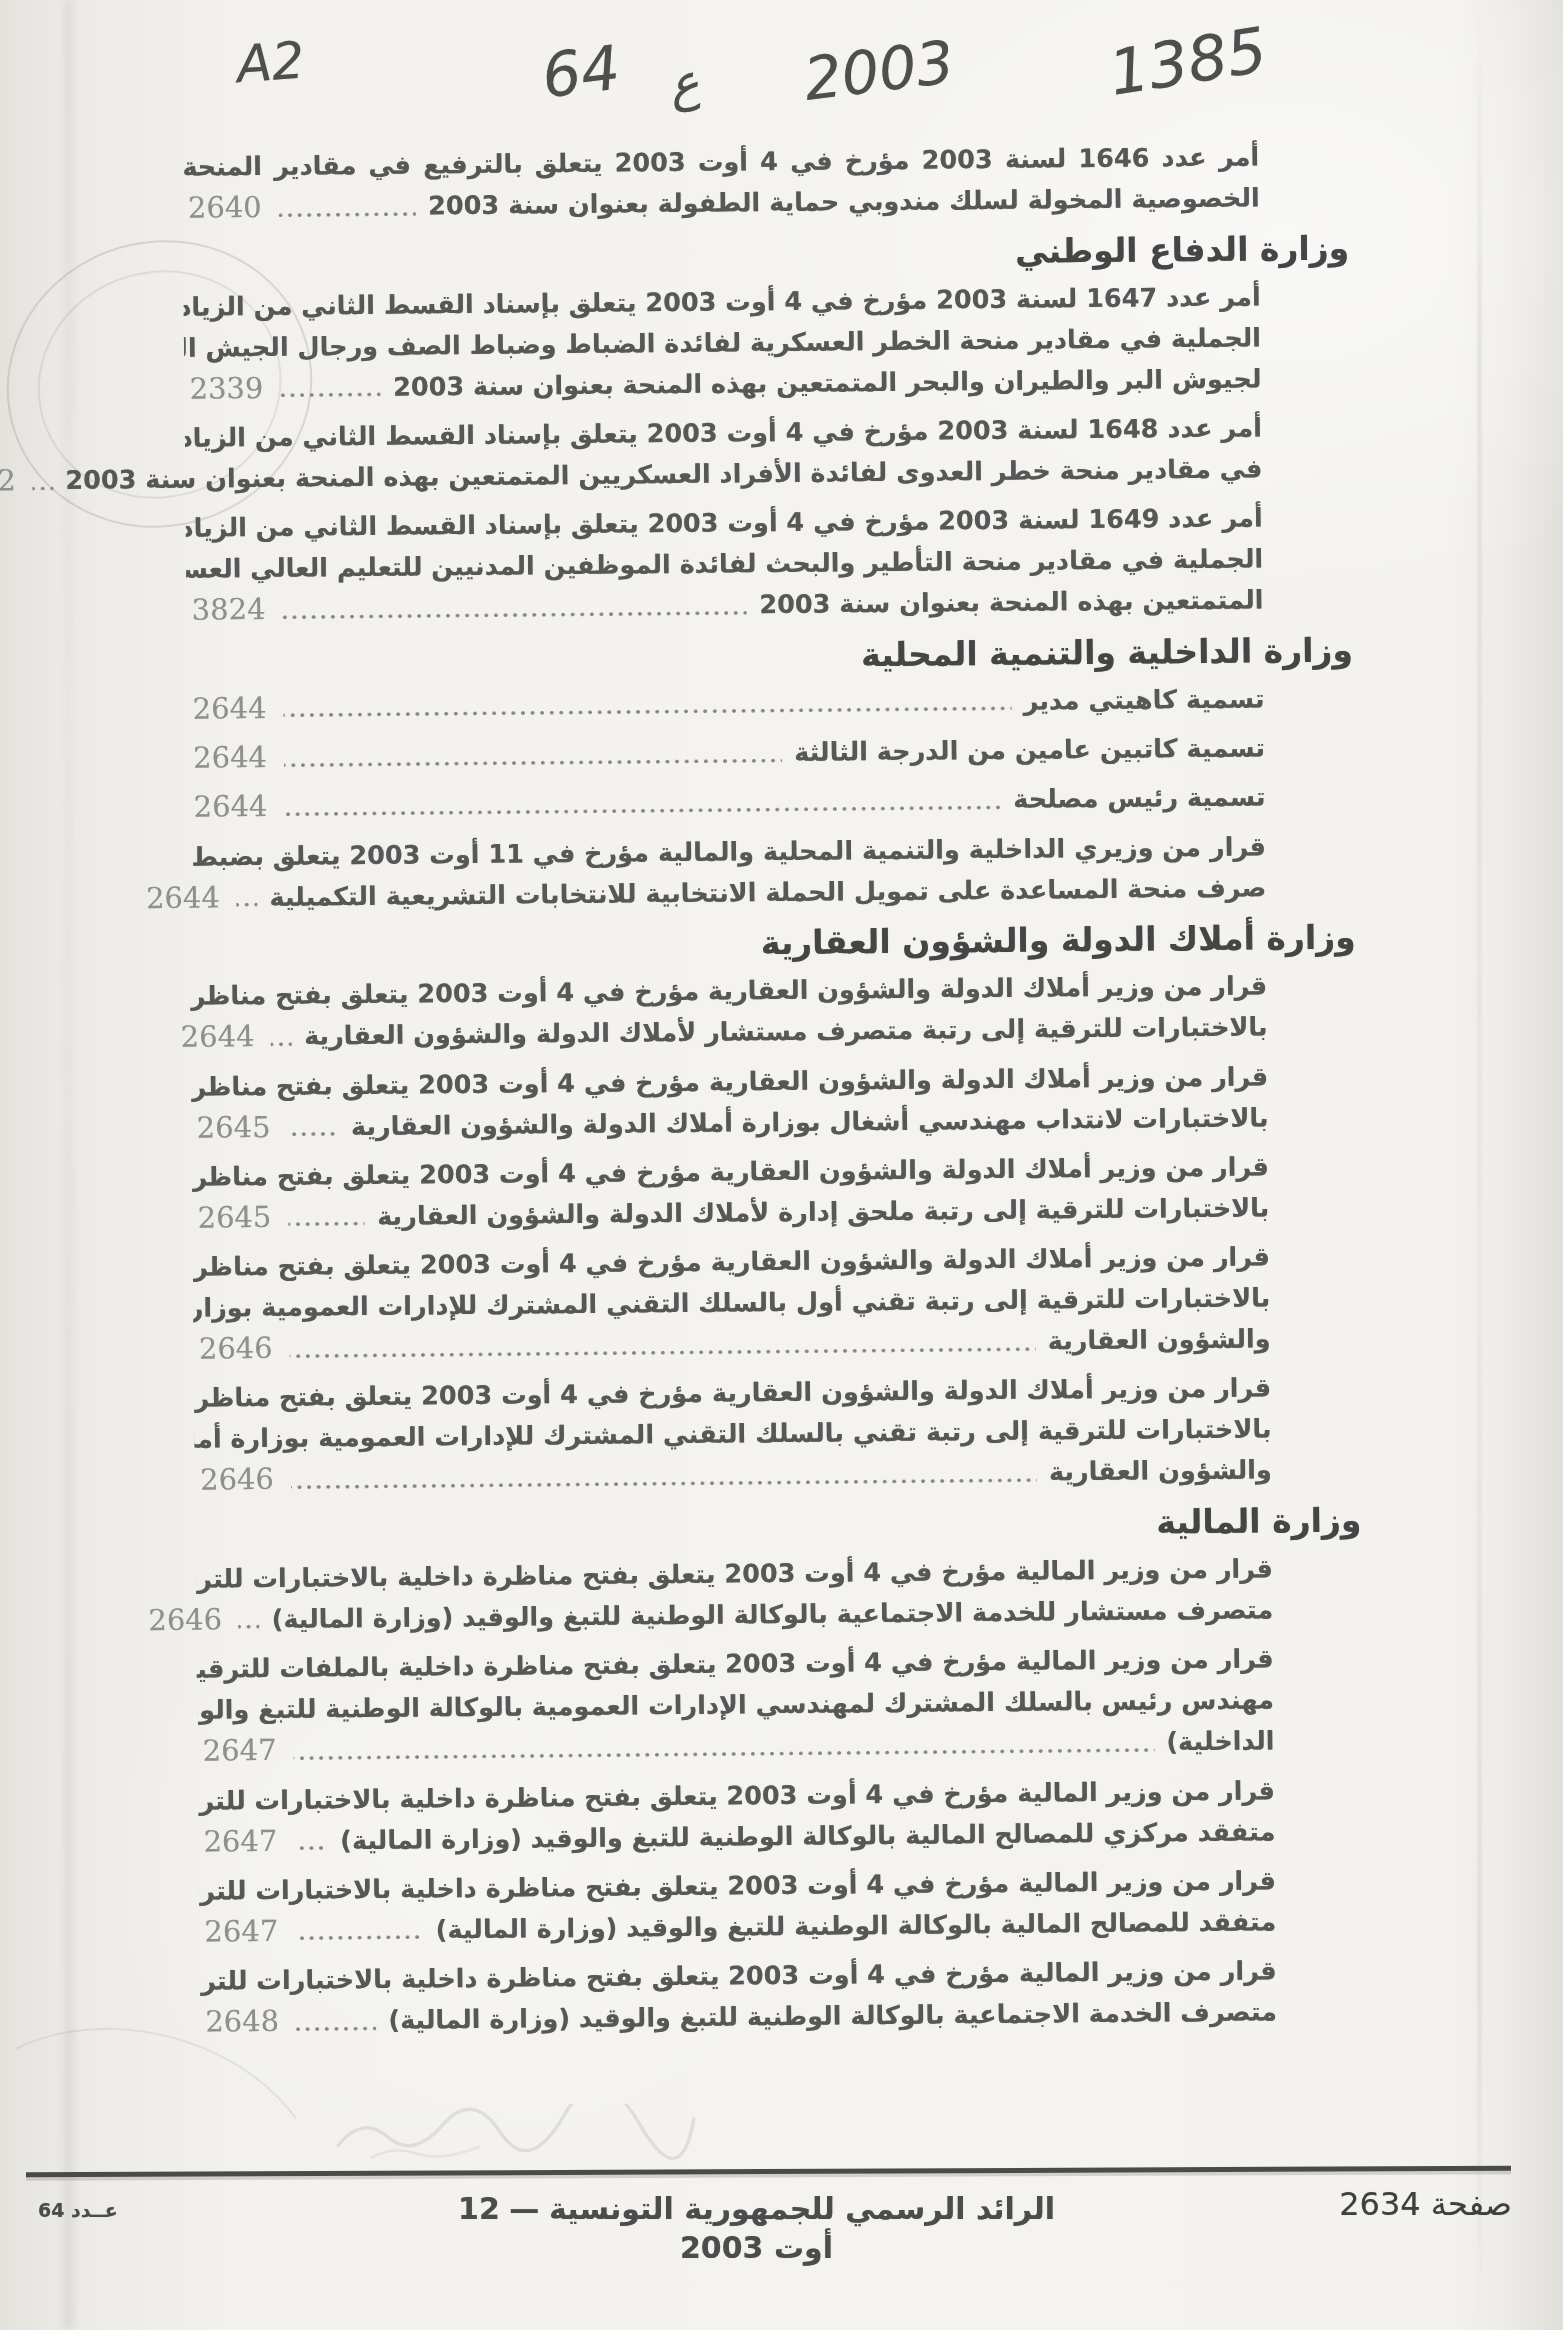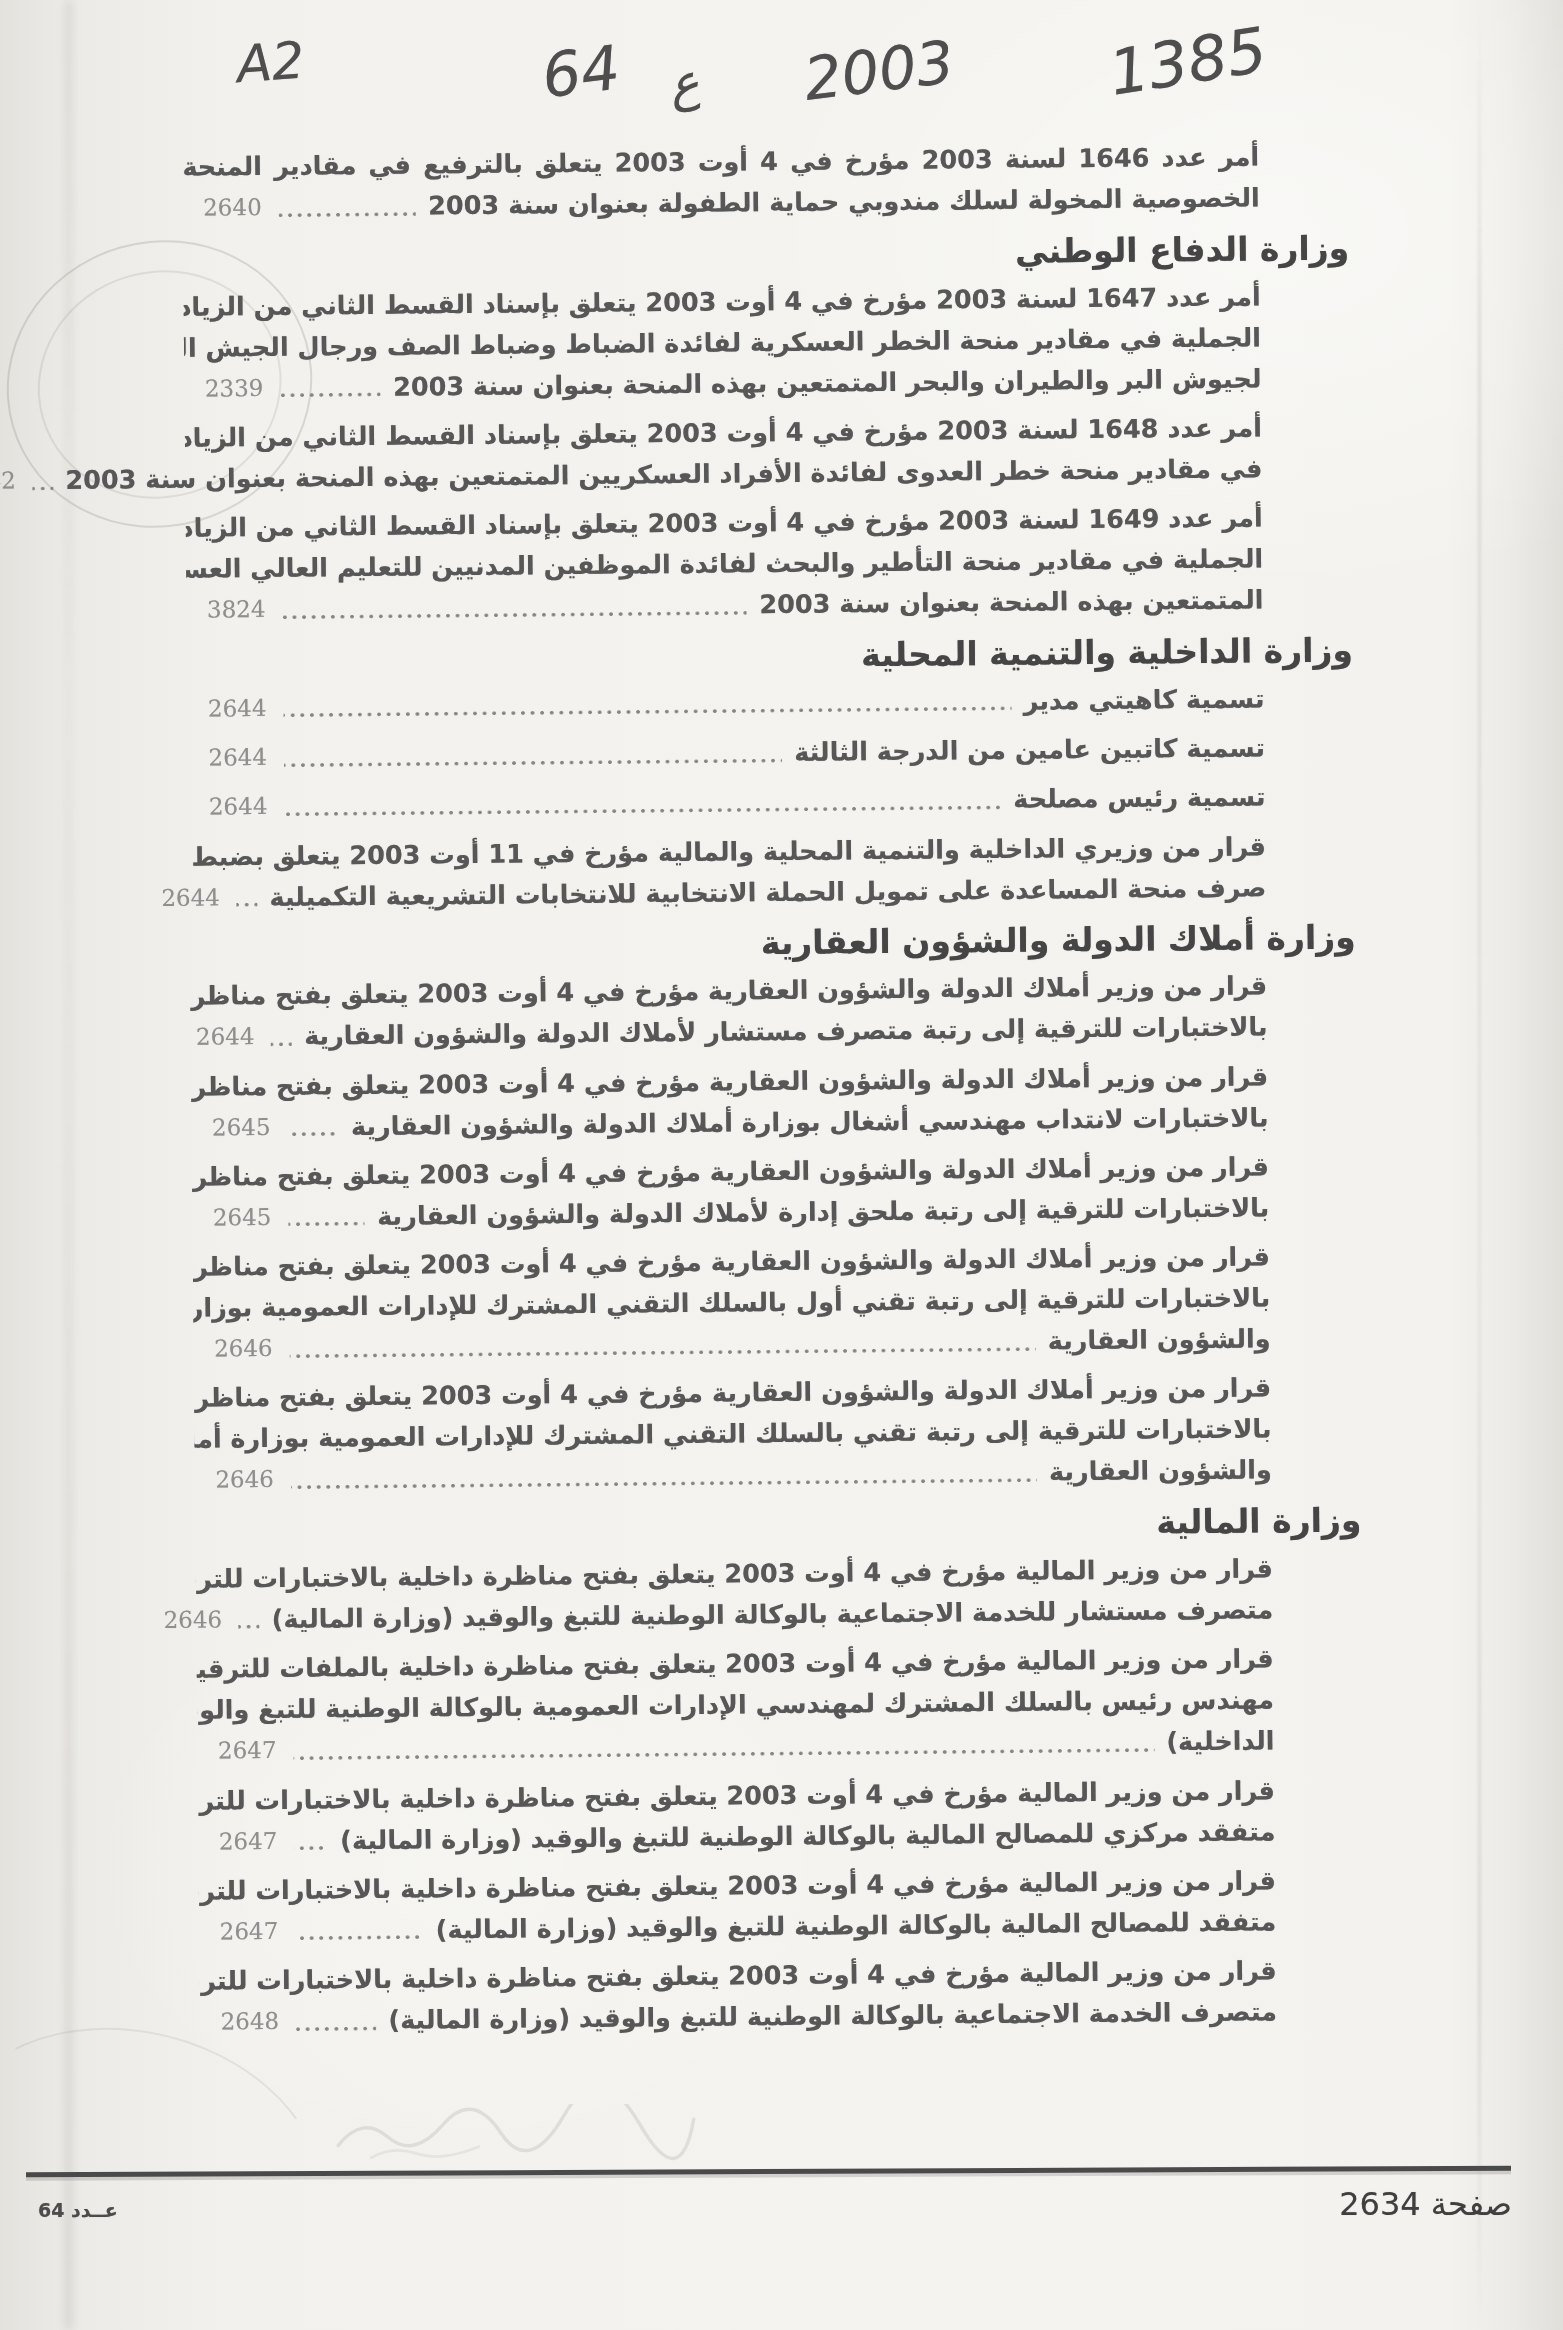--- a/index.html
+++ b/index.html
@@ -53,21 +53,21 @@
     text-align:justify;text-align-last:justify;
     text-shadow:0 0 0.7px rgba(80,80,80,.55);
     overflow:hidden;white-space:nowrap;}
   .lastline{display:flex;align-items:flex-end;}
   .ltext{font-size:25.5px;font-weight:700;color:#575757;line-height:41px;
     white-space:nowrap;text-shadow:0 0 0.7px rgba(80,80,80,.55);}
   .leader{flex:1 1 auto;height:6.9px;margin:0 12.4px 9.6px 16.5px;min-width:20.6px;
     background-image:radial-gradient(circle 1.8px at 50% 50%, #868686 1.5px, rgba(0,0,0,0) 2.1px);
     background-size:9.6px 6.9px;background-repeat:repeat-x;background-position:center;}
   .pgnum{width:79px;flex:0 0 auto;text-align:right;direction:ltr;
-    font-family:"DejaVu Serif", serif;font-size:23px;font-weight:400;
+    font-family:"DejaVu Serif", serif;font-size:29px;font-weight:400;
     color:#8f8f8f;line-height:41px;text-shadow:0 0 0.7px rgba(120,120,120,.4);}
   .entry{margin-bottom:8.3px;}
   .section-heading{
     font-size:33px;font-weight:700;color:#454545;line-height:41px;
     text-align:right;margin:9.6px -89px 6.9px 0;
     text-shadow:0 0 0.7px rgba(60,60,60,.6);}
 
   
   .footer-rule{position:absolute;left:26px;top:2169px;width:1485px;height:4.8px;
     background:#4a4a4a;transform:rotate(-0.25deg);
@@ -253,16 +253,19 @@
         <div class="lastline">
           <span class="ltext">متصرف الخدمة الاجتماعية بالوكالة الوطنية للتبغ والوقيد (وزارة المالية)</span>
           <span class="leader"></span>
           <span class="pgnum">2648</span>
         </div>
       </div>
     </div>
 
   <div class="footer-rule"></div>
   <div class="footer-page">صفحة 2634</div>
+  <div class="footer-center">
+    <span>الرائد الرسمي للجمهورية التونسية</span><span class="sep">—</span><span>12 أوت 2003</span>
+  </div>
   <div class="footer-issue">عــدد 64</div>
 
 </div>
 
 
 </body></html>

